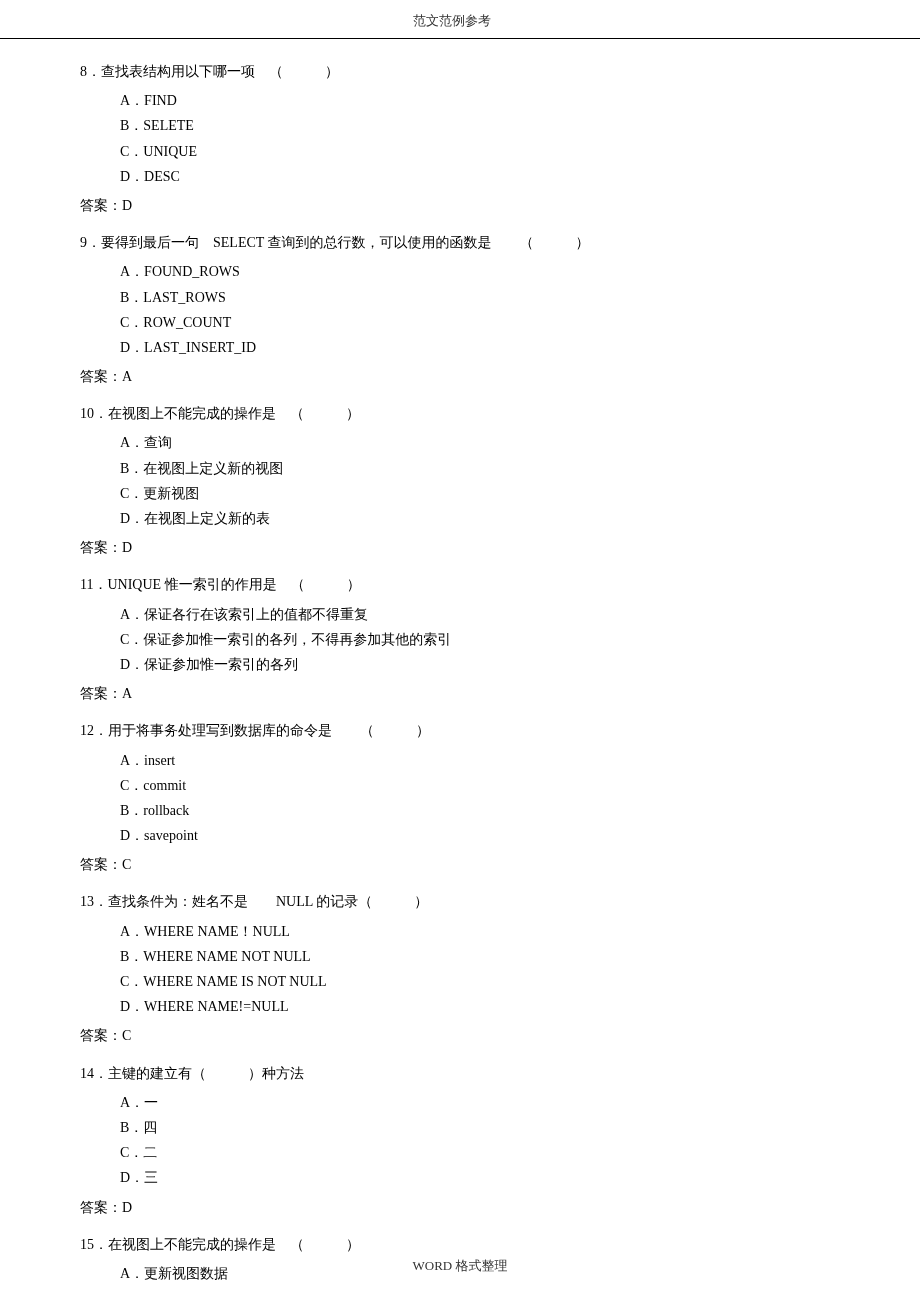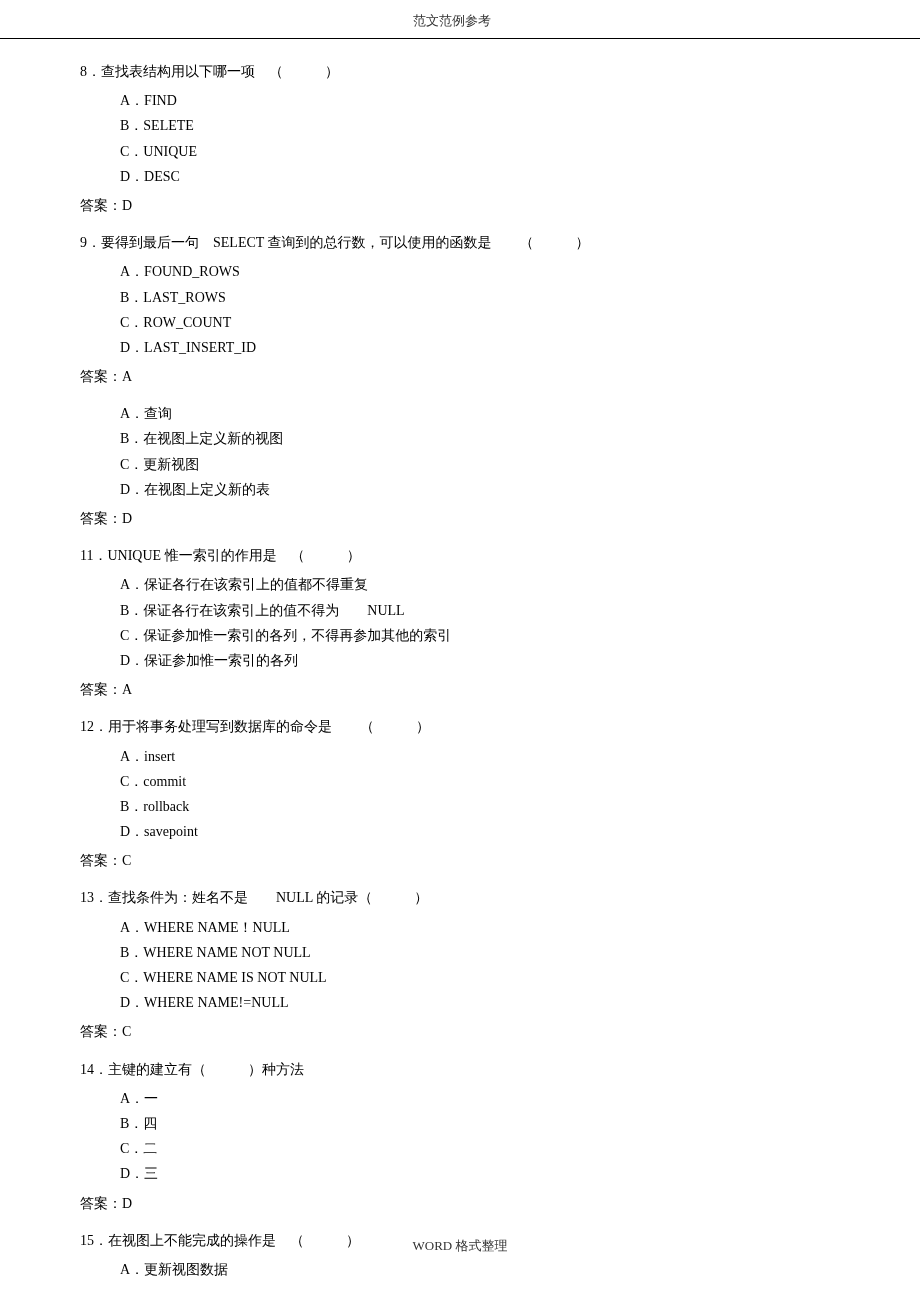--- a/index.html
+++ b/index.html
@@ -21,21 +21,21 @@
       border-bottom: 1px solid #000;
       font-size: 13px;
       color: #333;
     }
     .page-footer {
       text-align: center;
       padding: 16px 0;
       font-size: 13px;
       color: #333;
       position: absolute;
-      bottom: 32px;
+      bottom: 12px;
       width: 100%;
     }
     .content {
       padding: 20px 80px 60px 80px;
     }
     .question-block {
       margin-bottom: 10px;
     }
     .question-title {
       margin-bottom: 4px;
@@ -69,30 +69,30 @@
     </div>
     <div class="question-block">
       <div class="question-title">9．要得到最后一句　SELECT 查询到的总行数，可以使用的函数是　　（　　　）</div>
       <div class="option">A．FOUND_ROWS</div>
       <div class="option">B．LAST_ROWS</div>
       <div class="option">C．ROW_COUNT</div>
       <div class="option">D．LAST_INSERT_ID</div>
       <div class="answer">答案：A</div>
     </div>
     <div class="question-block">
+      <div class="question-title">10．在视图上不能完成的操作是　（　　　）</div>
       <div class="option">A．查询</div>
       <div class="option">B．在视图上定义新的视图</div>
       <div class="option">C．更新视图</div>
       <div class="option">D．在视图上定义新的表</div>
       <div class="answer">答案：D</div>
     </div>
     <div class="question-block">
       <div class="question-title">11．UNIQUE 惟一索引的作用是　（　　　）</div>
       <div class="option">A．保证各行在该索引上的值都不得重复</div>
-      <div class="option">B．保证各行在该索引上的值不得为　　NULL</div>
       <div class="option">C．保证参加惟一索引的各列，不得再参加其他的索引</div>
       <div class="option">D．保证参加惟一索引的各列</div>
       <div class="answer">答案：A</div>
     </div>
     <div class="question-block">
       <div class="question-title">12．用于将事务处理写到数据库的命令是　　（　　　）</div>
       <div class="option">A．insert</div>
       <div class="option">C．commit</div>
       <div class="option">B．rollback</div>
       <div class="option">D．savepoint</div>

